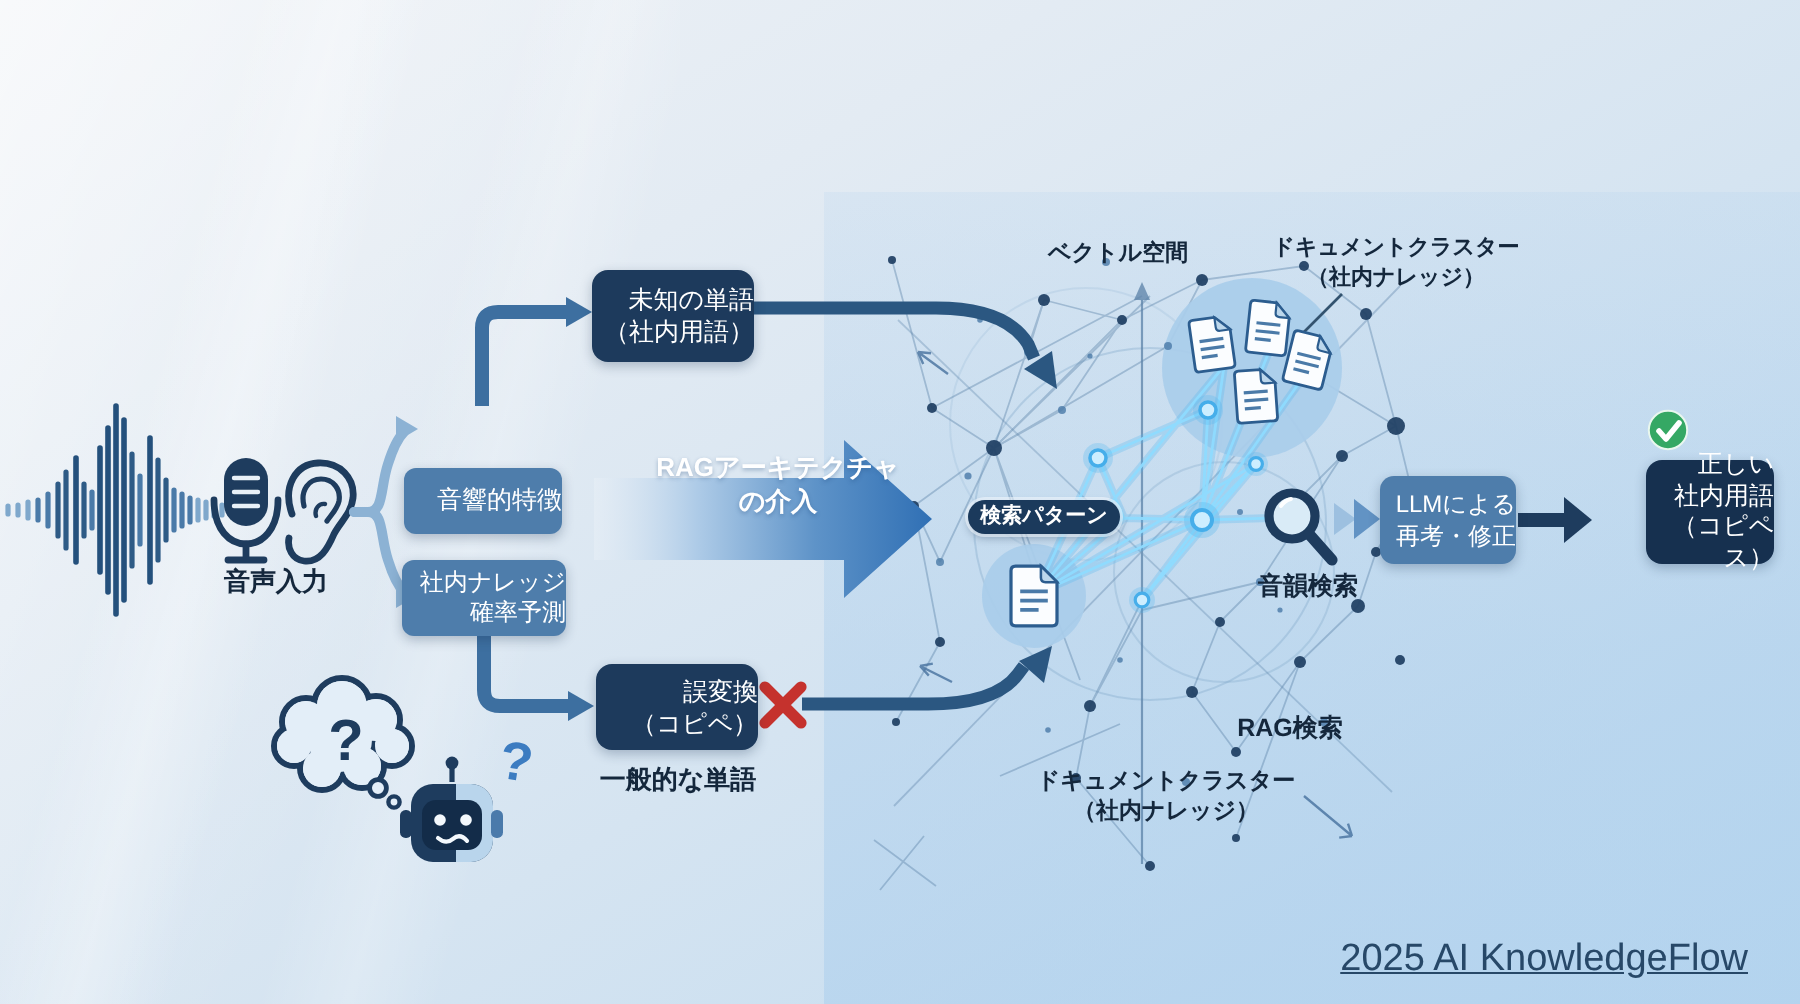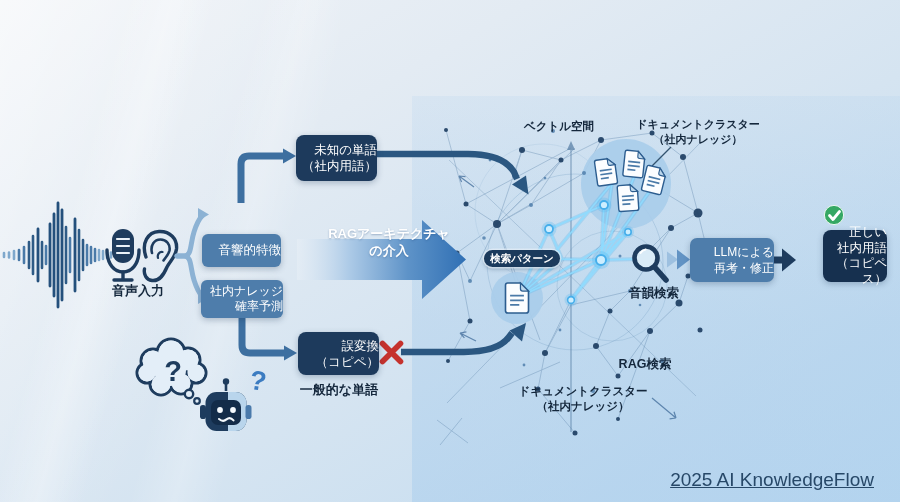--- a/index.html
+++ b/index.html
@@ -32,21 +32,21 @@
     display:flex;flex-direction:column;justify-content:center;
     box-shadow:0 2px 6px rgba(22,48,79,.28);
   }
   .ln{display:block;}
   .steel{background:#4e7dab;border-radius:6px;}
   .navy{background:#1d3a5c;border-radius:8px;}
   .b-acoustic{left:202px;top:201px;width:79px;height:33px;font-size:12.5px;margin-top:33px;}
   .b-language{left:201px;top:280px;width:82px;height:38px;font-size:12px;line-height:15px;}
   .b-unknown{left:296px;top:135px;width:81px;height:46px;font-size:12.5px;line-height:16px;}
   .b-miscon{left:298px;top:332px;width:81px;height:43px;font-size:12.5px;line-height:16px;}
-  .b-llm{left:690px;top:238px;width:68px;height:44px;font-size:12px;line-height:16px;border-radius:7px;padding-left:16px;}
+  .b-llm{left:690px;top:238px;width:68px;height:44px;font-size:12px;line-height:16px;border-radius:7px;}
   .b-result{left:795px;top:230px;width:64px;height:52px;font-size:12.5px;line-height:15.5px;background:#16304f;margin-left:28px;}
   .pill{
     position:absolute;left:484px;top:250px;width:76px;height:17px;border-radius:9px;
     background:#1b3a5c;color:#fff;font-size:10.5px;font-weight:bold;text-align:center;line-height:17px;
     box-shadow:0 0 0 1.5px rgba(244,250,255,.55),0 2px 4px rgba(22,48,79,.35);
   }
   .voice-label{left:103px;top:282px;width:70px;text-align:center;font-size:13px;}
   .generic-label{left:289px;top:381px;width:100px;text-align:center;font-size:13px;}
   .vector-label{left:524px;top:119px;width:100px;text-align:left;font-size:11.5px;}
   .cluster-top{left:628px;top:117px;width:140px;text-align:center;font-size:11px;line-height:14.5px;}

